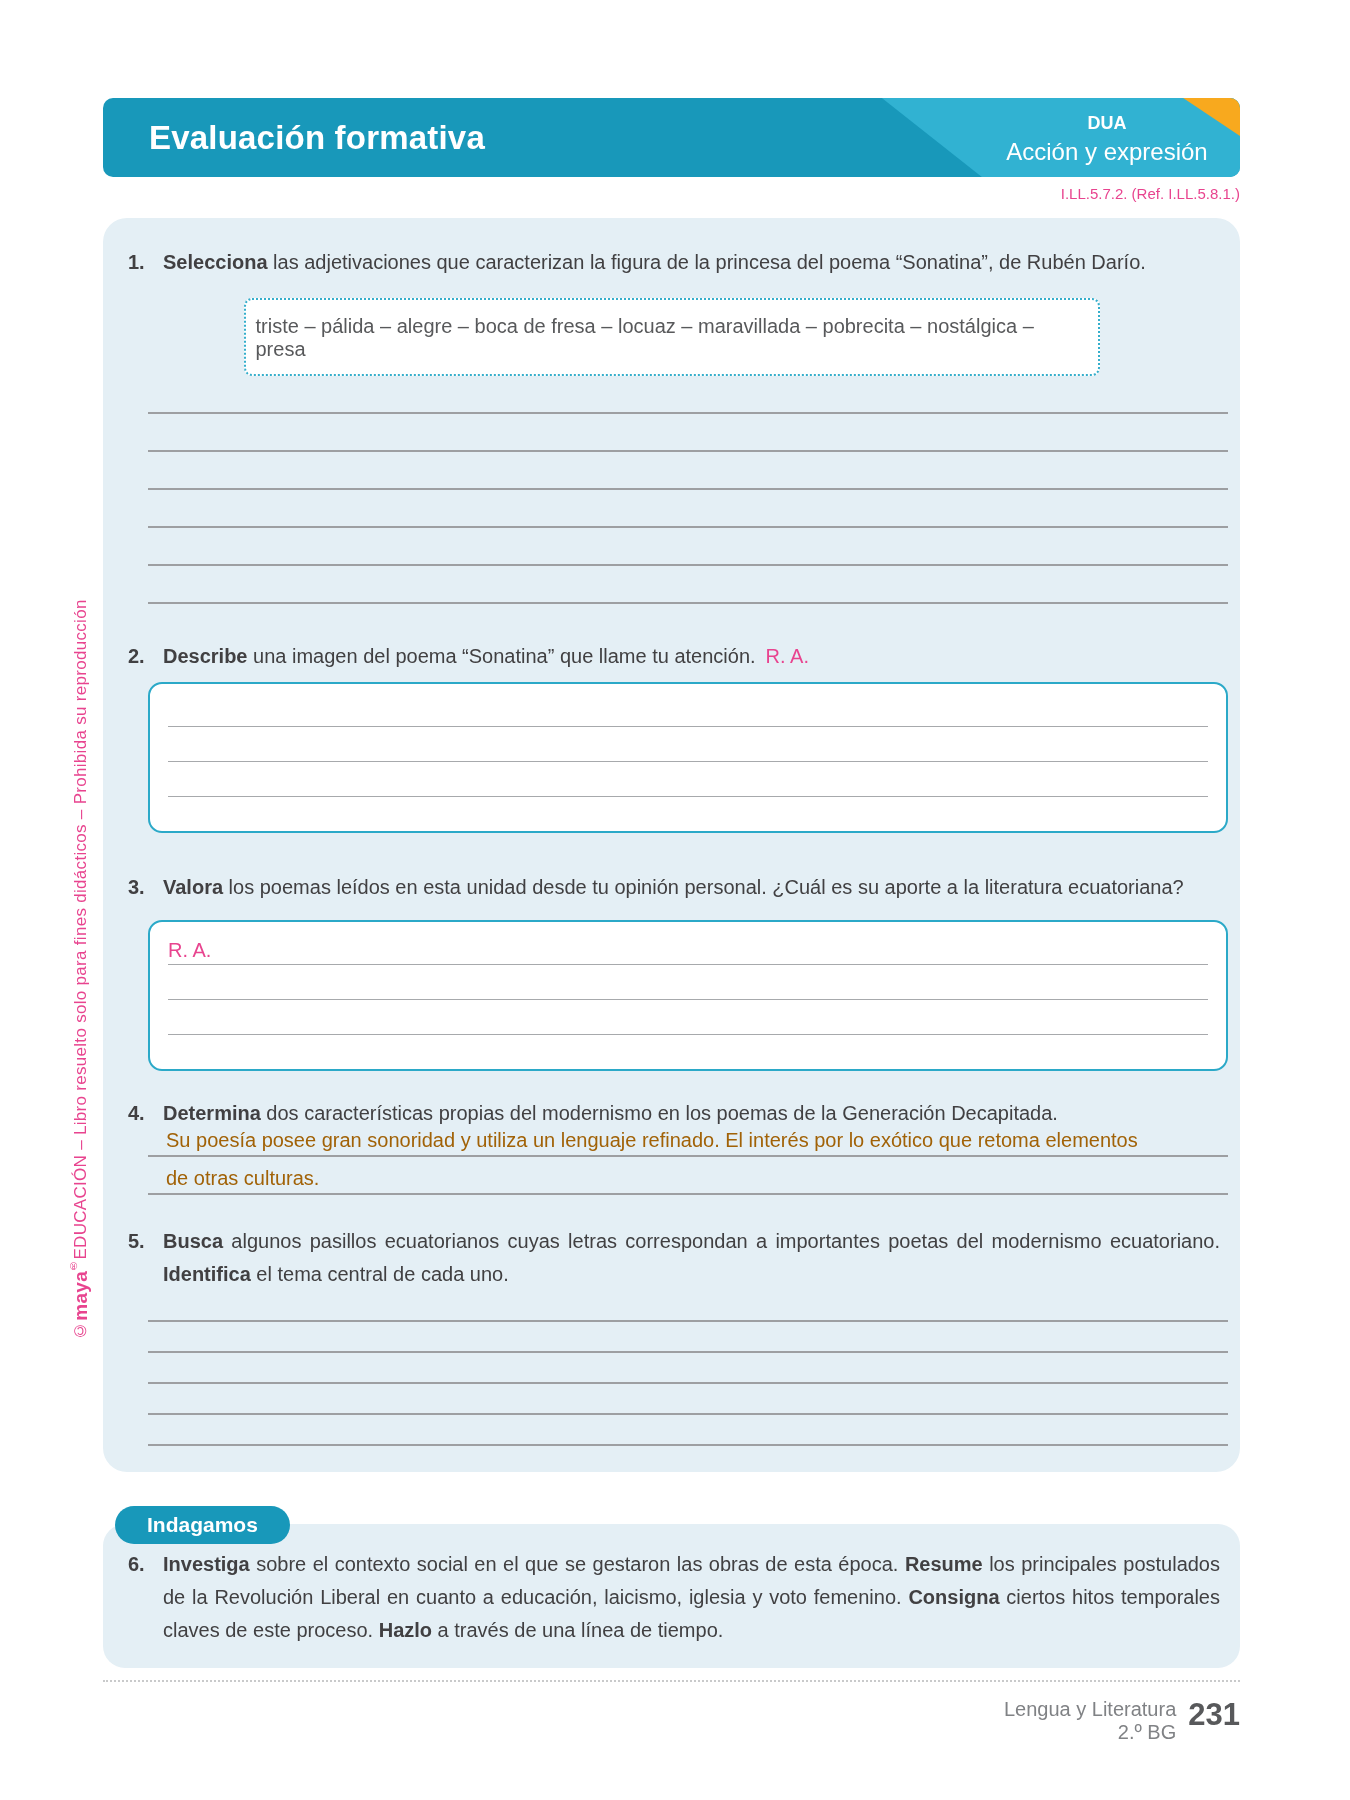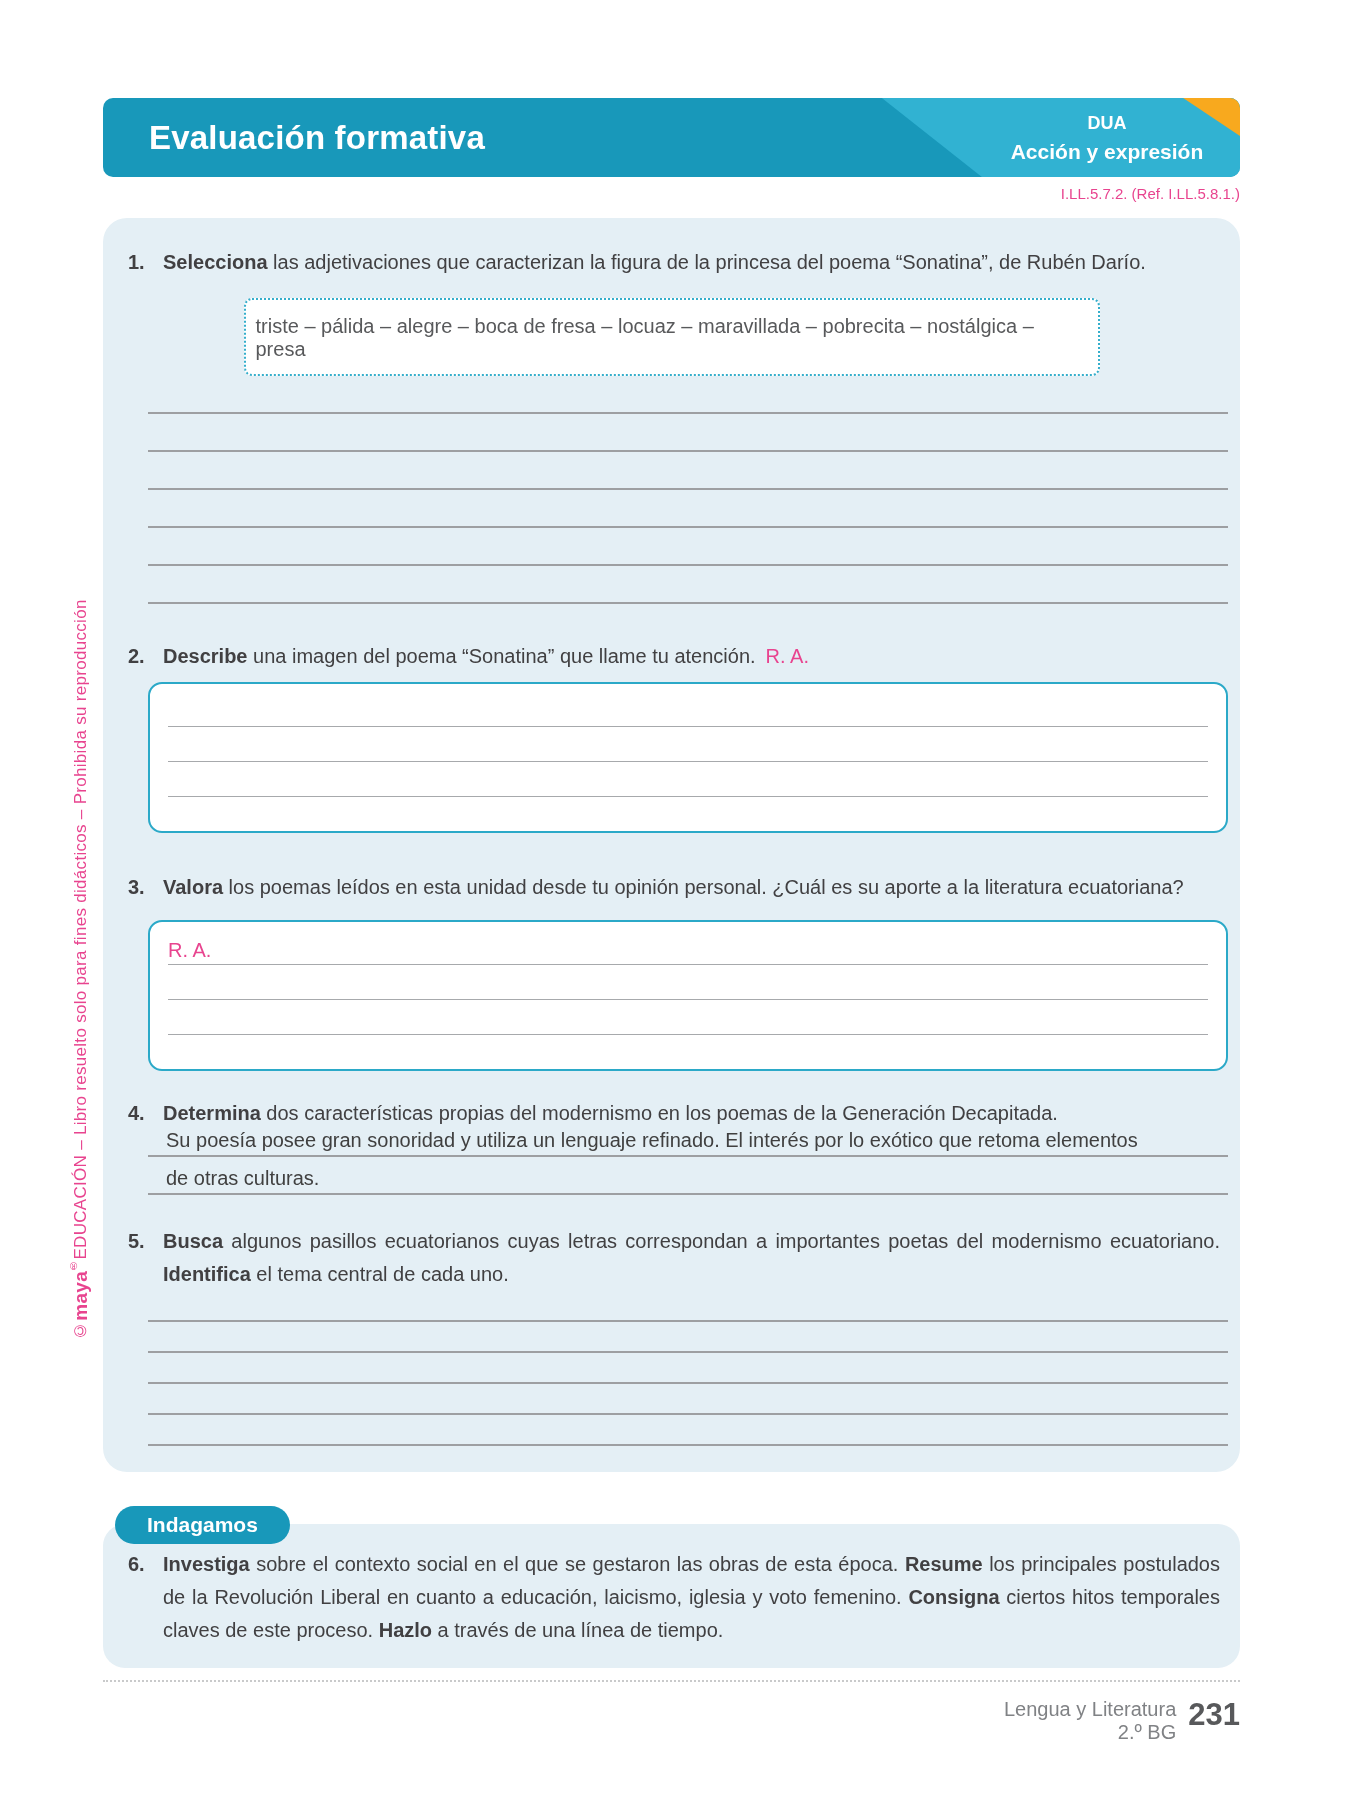--- a/index.html
+++ b/index.html
@@ -18,21 +18,21 @@
   .banner { position:absolute; left:103px; top:98px; width:1137px; height:79px;
     background:#1898ba; border-radius:10px; overflow:hidden; }
   .banner-light { position:absolute; inset:0; background:#31b2d2;
     clip-path:polygon(68.5% 0, 100% 0, 100% 100%, 77.3% 100%); }
   .banner-orange { position:absolute; inset:0; background:#f8a91e;
     clip-path:polygon(95% 0, 100% 0, 100% 48%); }
   .banner-title { position:absolute; left:22px; top:50%; transform:translateY(-50%);
     color:#fff; font-size:33px; font-weight:700; letter-spacing:.2px;margin-left:24px; }
   .dua { position:absolute; right:28px; top:9px; width:210px; text-align:center; color:#fff; }
   .dua-label { font-size:18px; font-weight:700; line-height:32px; }
-  .dua-sub { font-size:21px; font-weight:700; line-height:26px; }
+  .dua-sub { font-size:24px; font-weight:400; line-height:26px; }
 
   .ref { position:absolute; right:110px; top:185px; color:#e8448f; font-size:15px; }
 
   
   .card { position:absolute; left:103px; width:1137px; background:#e4eff5; border-radius:24px; }
   .card1 { top:218px; height:1254px; }
   .card2 { top:1524px; height:144px; border-radius:22px; }
 
   
   .q { display:flex; margin:0 20px 0 25px; font-size:20px; line-height:33px; }
@@ -61,21 +61,21 @@
   
   .answer-box { margin:9px 12px 0 45px; background:#fff;
     border:2px solid #2ba9c8; border-radius:14px; padding:8px 18px 34px; }
   .box-q3 { margin-top:16px; }
   .iline { height:35px; border-bottom:1.5px solid #a7a9ac;
     display:flex; align-items:flex-end; padding-bottom:2px; }
   .iline .ra { margin-left:0; font-size:20px; }
 
   
   .ans { margin:0 12px 0 45px; border-bottom:2px solid #9d9fa2;
-    color:#404040; font-size:20px; padding-left:18px;
+    color:#a16207; font-size:20px; padding-left:18px;
     display:flex; align-items:flex-end; padding-bottom:3px; }
   .ans1 { height:27px; }
   .ans2 { height:38px; }
 
   
   .badge { position:absolute; left:115px; top:1506px; height:38px; padding:0 32px;
     background:#1898ba; border-radius:19px; color:#fff; font-weight:700; font-size:21px;
     display:flex; align-items:center; z-index:2; }
 
   

